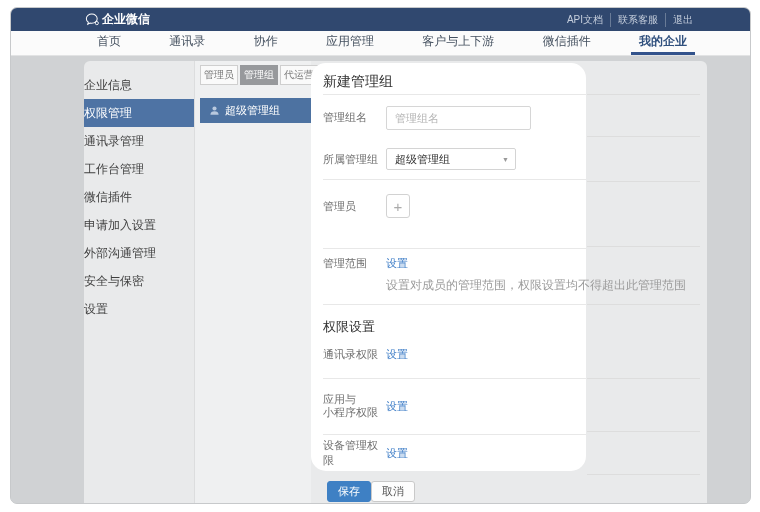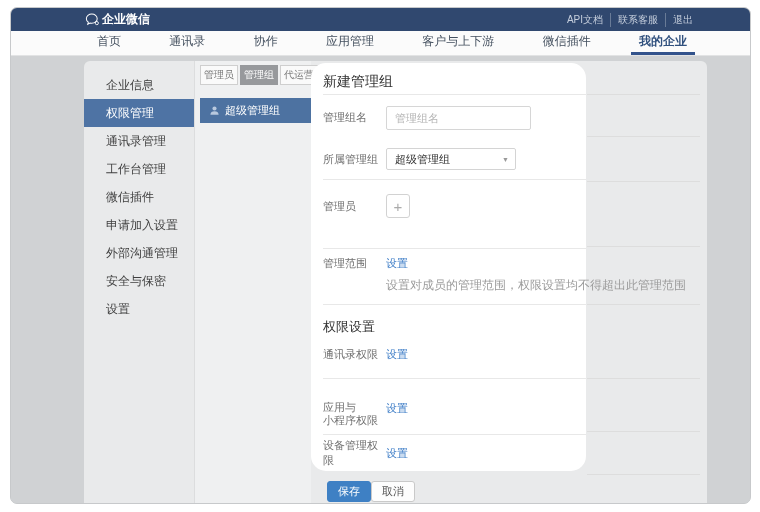--- a/index.html
+++ b/index.html
@@ -23,21 +23,21 @@
              cursor:pointer; border-bottom:3px solid transparent; }
   .navitem.active { color:#31517e; border-bottom-color:#33538c; font-weight:bold; }
 
   
   .bodyarea { position:absolute; left:0; top:48px; right:0; bottom:0; background:#d0d2d4; }
   .panel { position:absolute; left:73px; top:5px; width:623px; bottom:0;
            background:#e9eaeb; border-radius:6px 6px 0 0; }
 
   
   .sidebar { position:absolute; left:0; top:10px; width:110px; }
-  .sitem { height:28px; display:flex; align-items:center; padding-left:22px;
+  .sitem { height:28px; display:flex; align-items:center; 
            font-size:12px; color:#3f3f3f; cursor:pointer; }
   .sitem.active { background:#4e73a4; color:#ffffff; }
   .vline { position:absolute; left:110px; top:0; bottom:0; width:1px; background:#dcddde; }
 
   
   .midcol { position:absolute; left:111px; top:0; width:116px; bottom:0; background:#eff0f1; }
   .tabs { display:flex; gap:2px; margin:4px 0 0 5px; align-items:stretch; }
   .tab { font-size:10px; padding:3px 3px; border:1px solid #cfcfcf; background:#fafafa;
          color:#777; cursor:pointer; line-height:12px; white-space:nowrap; }
   .tab.active { background:#97999c; border-color:#97999c; color:#fff; }
@@ -173,21 +173,21 @@
           <div class="csep" style="top:241px;"></div>
 
           <div class="sectitle" style="top:255px;">权限设置</div>
 
           <div class="crow" style="top:284px; height:14px;">
             <div class="clabel">通讯录权限</div>
             <span class="link">设置</span>
           </div>
           <div class="csep" style="top:315px;"></div>
 
-          <div class="crow" style="top:338px; height:26px; align-items:flex-start;">
+          <div class="crow" style="top:330px; height:26px; align-items:center;">
             <div class="clabel twoline">
               <span>应用与</span>
               <span>小程序权限</span>
             </div>
             <span class="link">设置</span>
           </div>
           <div class="csep" style="top:371px;"></div>
 
           <div class="crow" style="top:383px; height:14px;">
             <div class="clabel">设备管理权限</div>

